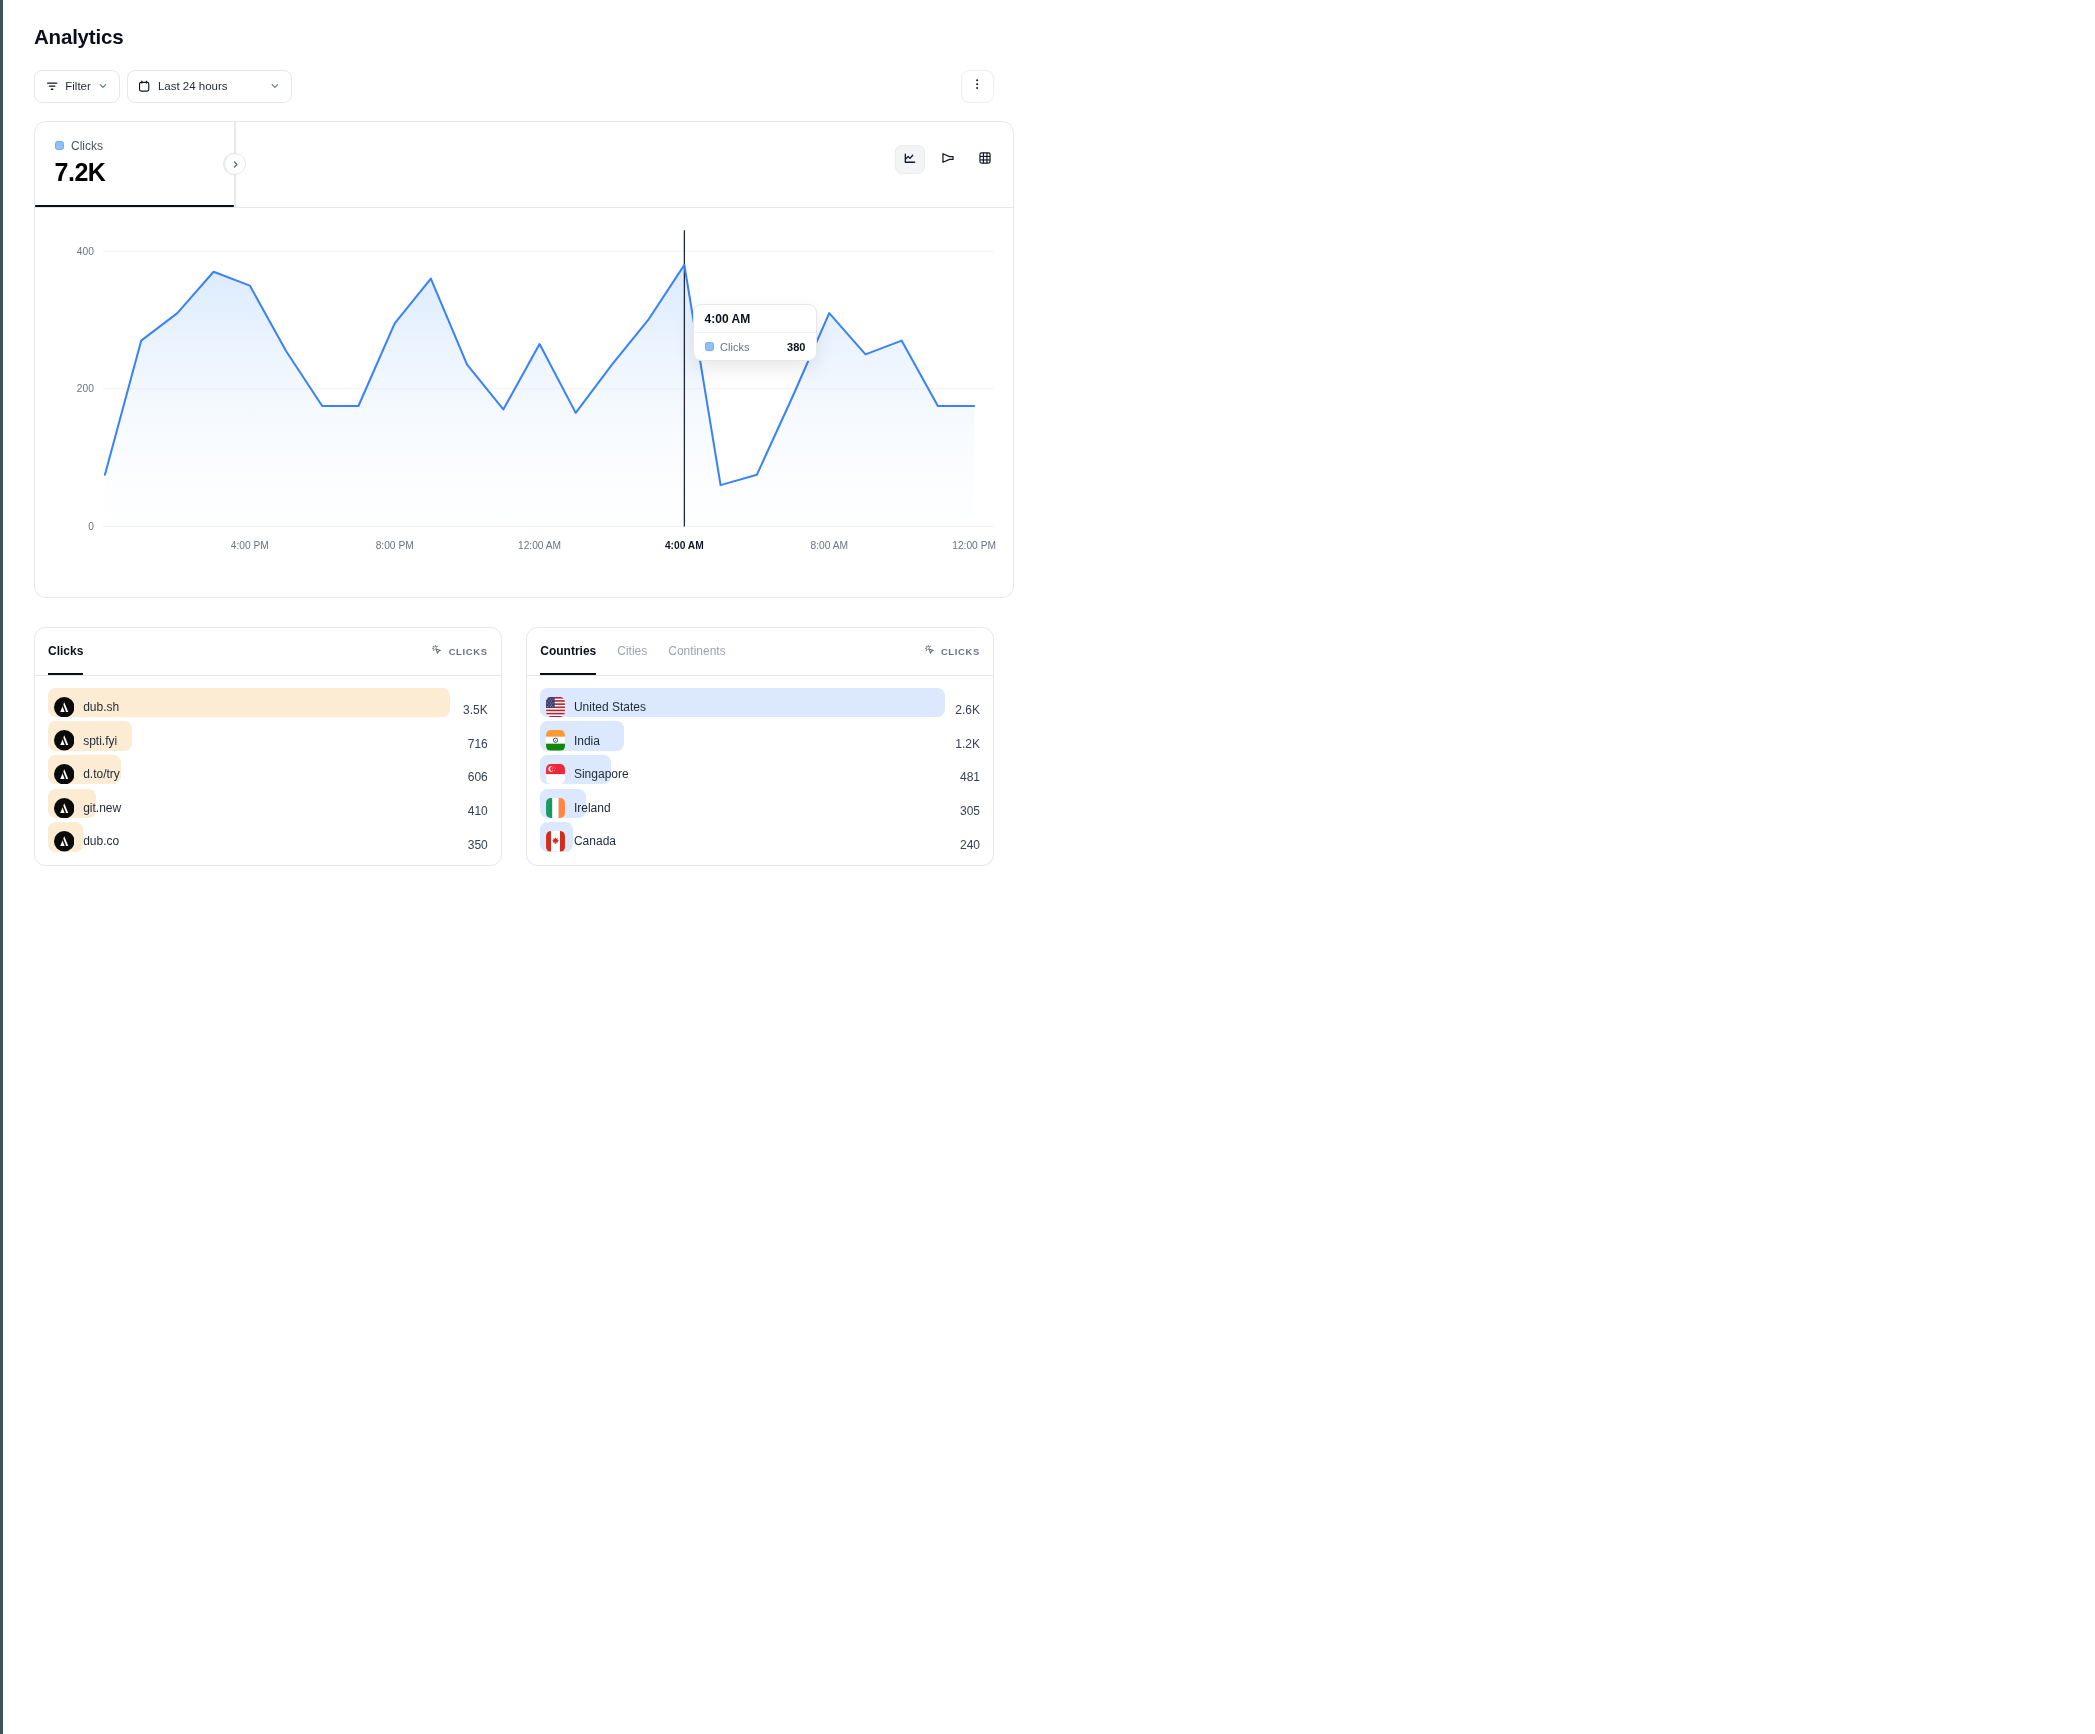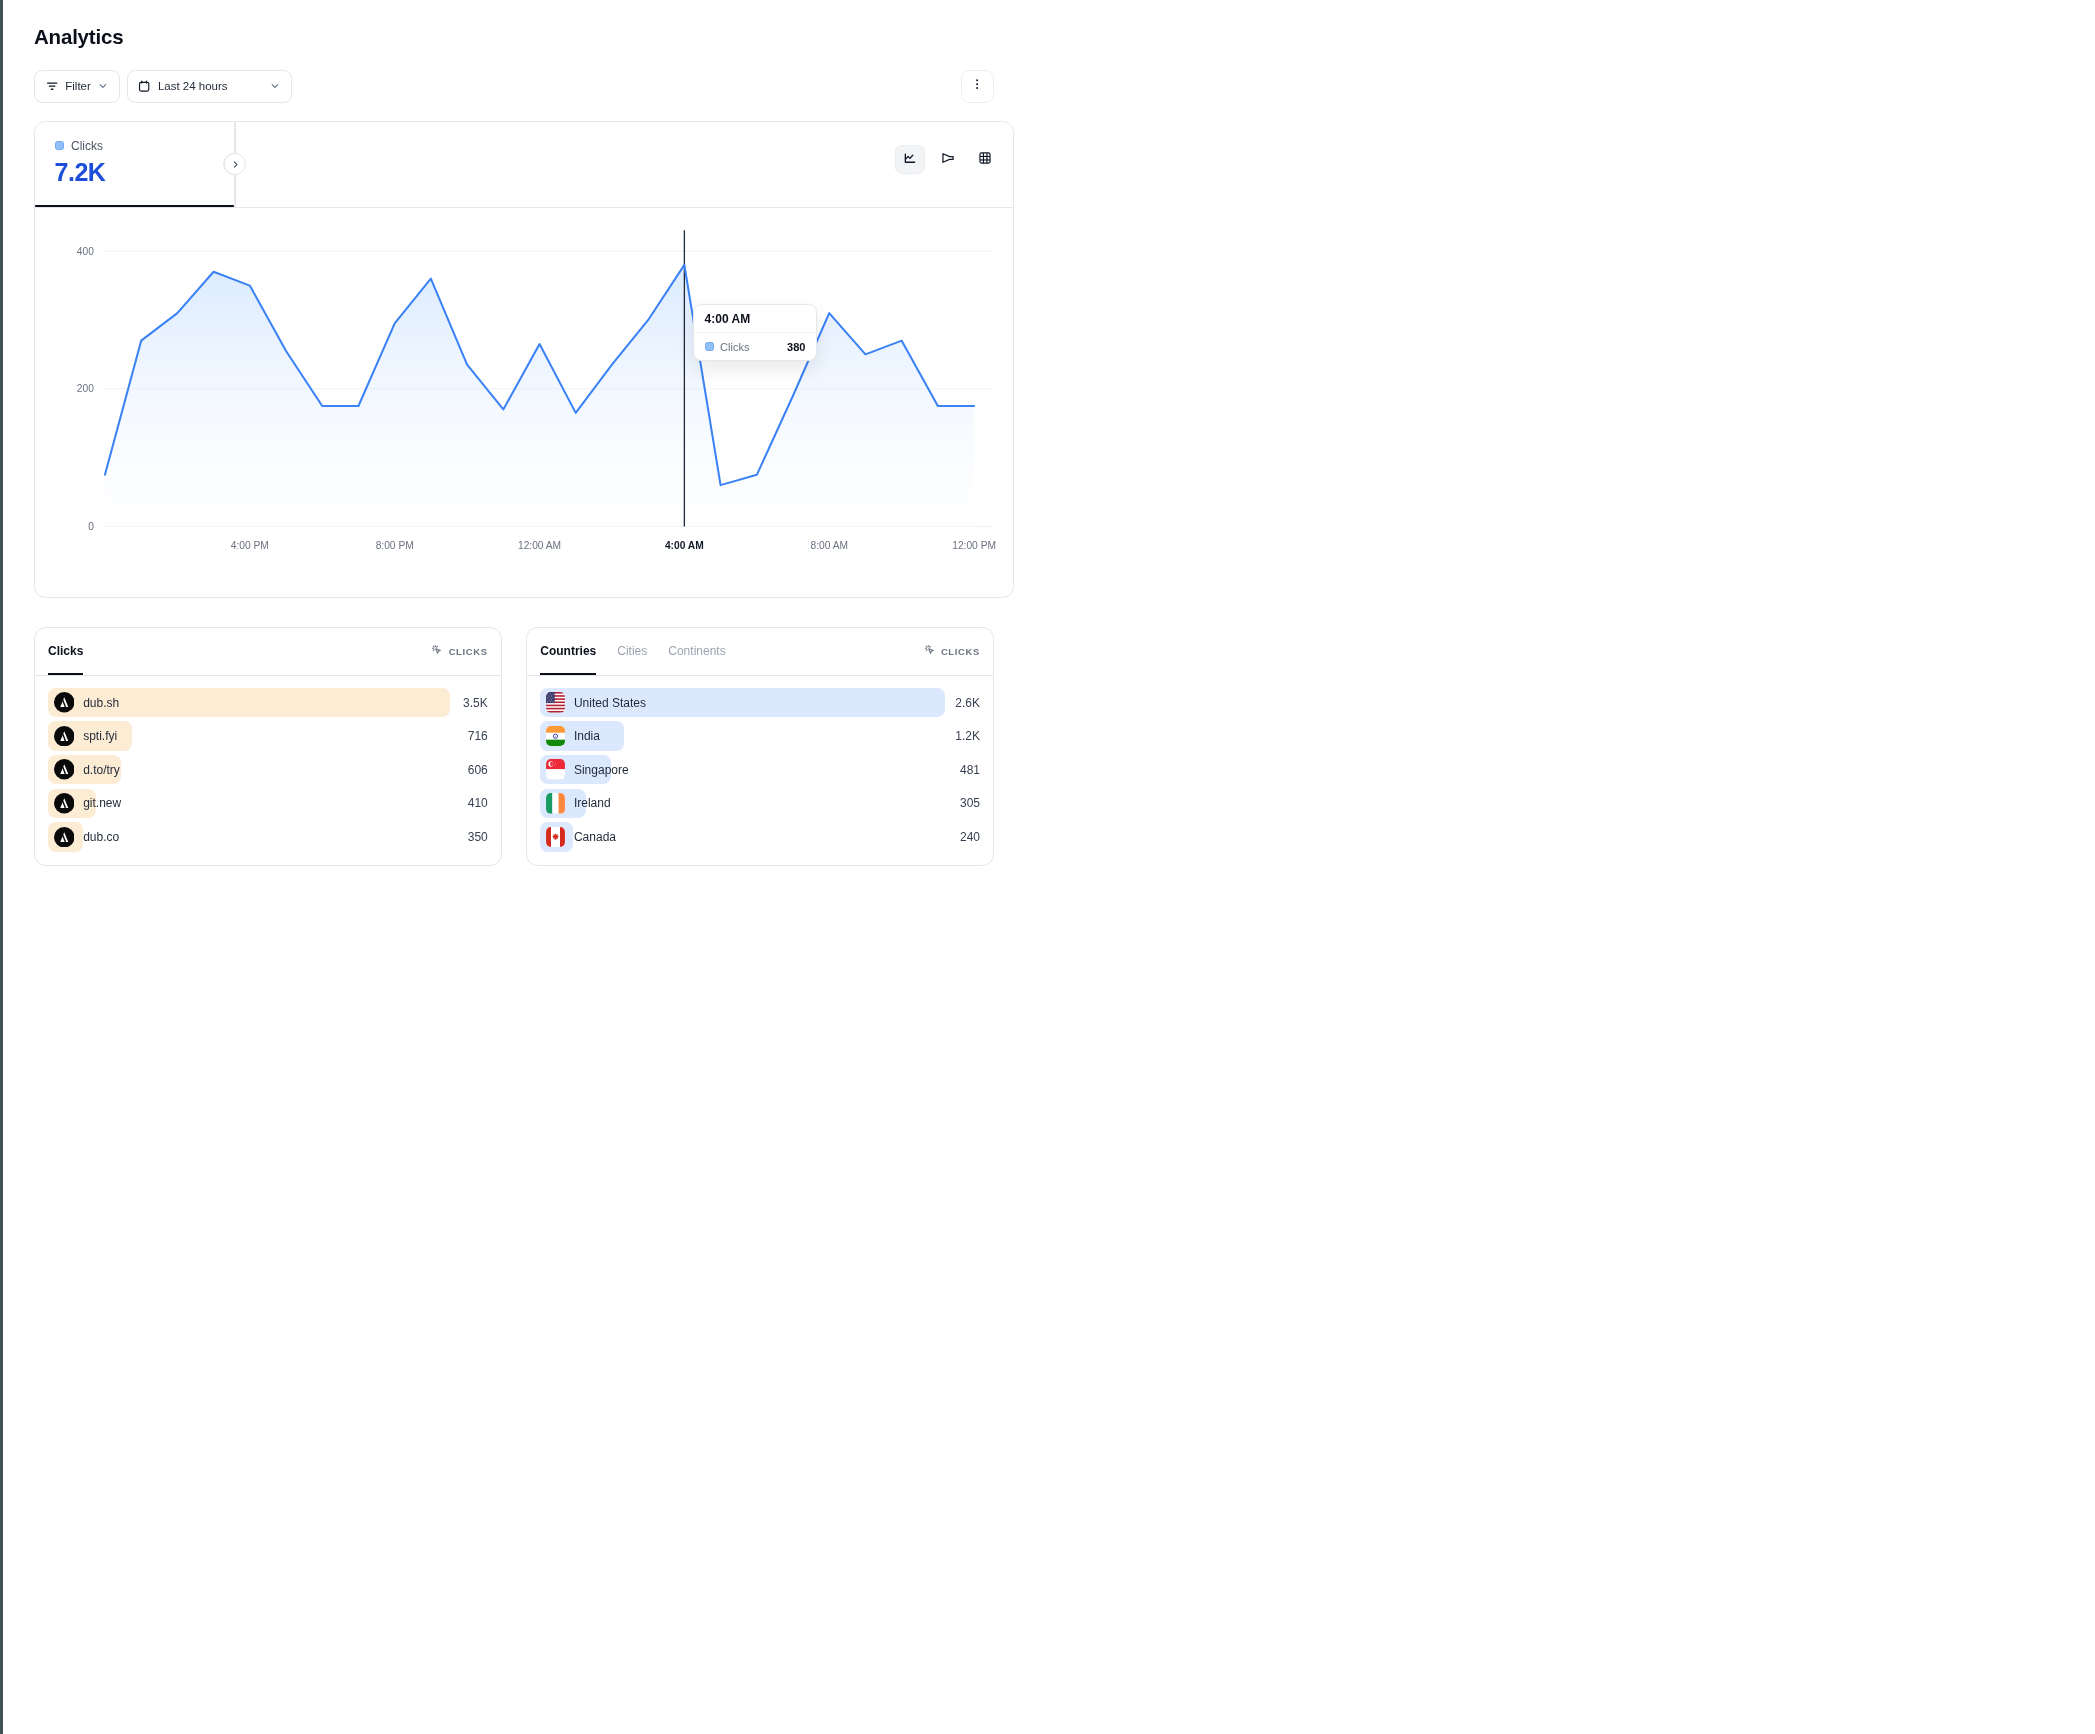--- a/index.html
+++ b/index.html
@@ -33,21 +33,21 @@
   }
 
   
   .main-card { margin-top:18px; width:980px; border:0.8px solid #e5e7eb; border-radius:11.5px; background:#fff; }
   .stats-row { display:flex; height:86px; border-bottom:0.8px solid #e5e7eb; position:relative; }
   .stat { width:199px; padding:17px 0 0 19.6px; position:relative; cursor:pointer; }
   .stat-top { display:flex; align-items:center; gap:7.4px; }
   .legend-sq { width:9px; height:9px; border-radius:2.5px; background:#8fc0fa; border:0.8px solid #74a9ef; }
   .stat.dim .legend-sq { opacity:.75; }
   .stat-label { font-size:12px; color:#4b5563; }
-  .stat-value { margin-top:5.7px; font-size:25px; font-weight:700; letter-spacing:-0.5px; color:#1d4ed8; }
+  .stat-value { margin-top:5.7px; font-size:25px; font-weight:700; letter-spacing:-0.5px; color:#000000; }
   .stat.active::after { content:""; position:absolute; left:0; right:0; bottom:-0.8px; height:2.5px; background:#0b0f19; border-radius:0.8px; }
   .v-divider { width:0.8px; background:#e5e7eb; position:relative; }
   .circle-btn {
     position:absolute; top:50%; left:50%; transform:translate(-50%,-50%);
     width:22px; height:22px; border-radius:50%; border:0.8px solid #e5e7eb; background:#fff;
     display:flex; align-items:center; justify-content:center; color:#4b5563; cursor:pointer; z-index:2;
   }
   .stat-fill { flex:1; position:relative; }
   .chart-type-icons { position:absolute; right:13px; top:23px; display:flex; gap:8.2px; align-items:center; }
   .icon-btn {
@@ -79,21 +79,21 @@
   .tabs { display:flex; gap:21px; height:100%; }
   .tab {
     position:relative; display:flex; align-items:center; height:100%;
     font-size:12px; color:#9ca3af; cursor:pointer; background:none; border:none;
     font-family:inherit; padding:0;
   }
   .tab.active { color:#0b0f19; font-weight:600; }
   .tab.active::after { content:""; position:absolute; left:0; right:0; bottom:-0.8px; height:2px; background:#0b0f19; }
   .metric { display:flex; align-items:center; gap:5.7px; color:#6b7280; font-size:9.4px; font-weight:600; letter-spacing:0.7px; }
   .rows { padding:12.3px 13px 13px; }
-  .row { position:relative; height:29.5px; margin-bottom:4.1px; display:flex; align-items:center; cursor:pointer; }
+  .row { position:relative; height:29.5px; margin-bottom:4.1px; display:flex; align-items:flex-end; cursor:pointer; }
   .row:last-child { margin-bottom:0; }
   .row-bar { position:absolute; left:0; top:0; bottom:0; border-radius:7.4px; }
   .links-bar { background:#fdecd4; }
   .geo-bar { background:#dbe8fd; }
   .row-content { position:relative; display:flex; align-items:center; gap:9px; padding-left:5.7px; z-index:1; flex:1; }
   .row-label { font-size:12px; color:#1f2937; }
   .row-value { font-size:12px; color:#374151; z-index:1; }
   .logo-badge { width:20.5px; height:20.5px; flex:none; display:block; }
   .flag { width:19px; height:20.5px; border-radius:4.9px; overflow:hidden; flex:none; box-shadow:0 0 0 0.8px rgba(0,0,0,.04) inset; }
   .flag svg { display:block; }

